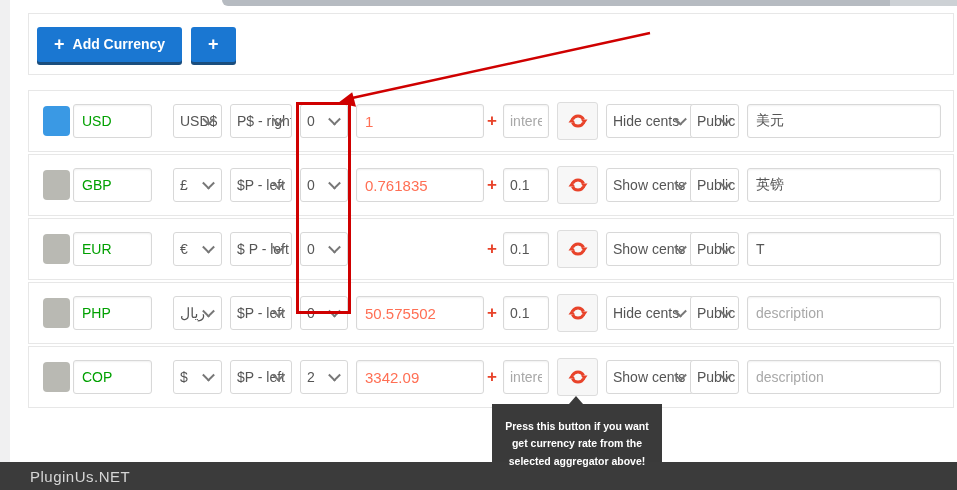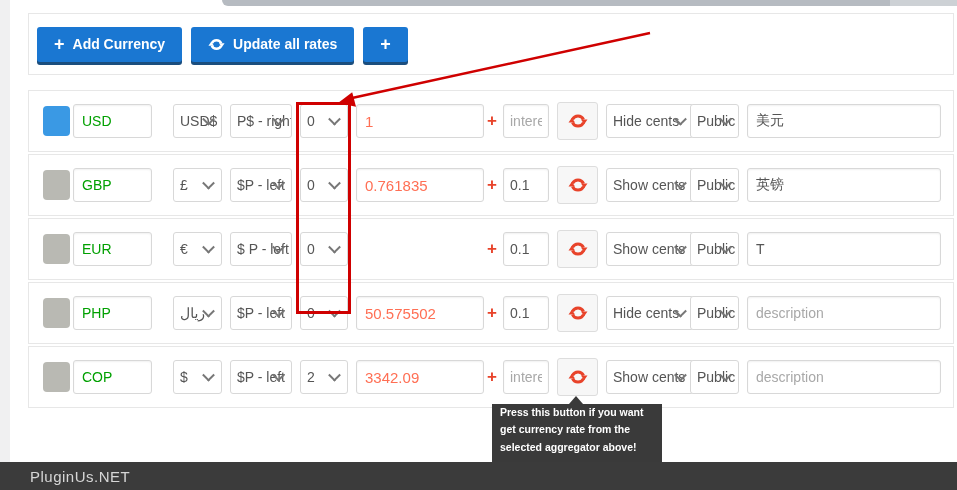--- a/index.html
+++ b/index.html
@@ -38,54 +38,41 @@
         transform:translateY(-70%) rotate(45deg)}
   .swatch{position:absolute;left:14px;top:15px;width:27px;height:30px;border-radius:4px;cursor:pointer}
   .plusmark{position:absolute;left:458px;top:20px;color:#e8432a;font-weight:bold;font-size:17px}
   .refresh{position:absolute;left:528px;top:11px;width:41px;height:38px;border:1px solid #ddd;border-radius:3px;
            background:#f7f7f7;display:flex;align-items:center;justify-content:center;cursor:pointer}
 
   .annot-box{position:absolute;left:296px;top:102px;width:49px;height:206px;border:3px solid #cf0000;z-index:6;pointer-events:none}
   .annot-svg{position:absolute;left:0;top:0;z-index:6;pointer-events:none}
 
   .tooltip{position:absolute;left:492px;top:404px;width:170px;height:58px;background:#3a3a3a;color:#fff;
-           font-size:10.5px;font-weight:bold;padding:0 8px;box-sizing:border-box;
+           font-size:10.5px;font-weight:bold;text-align:center;padding:14px 8px;box-sizing:border-box;
            line-height:1.65;z-index:5}
   .tooltip-arrow{position:absolute;left:569px;top:396px;width:0;height:0;border-left:7px solid transparent;
                  border-right:7px solid transparent;border-bottom:8px solid #3a3a3a;z-index:5}
 
   .footer{position:absolute;left:0;top:462px;width:957px;height:28px;background:#3b3b3b;color:#d6d6d6;
           font-size:15px;display:flex;align-items:center;padding-left:30px;box-sizing:border-box;letter-spacing:0.5px}
 </style>
 </head>
 <body>
 
 <div class="gutter"></div>
 <div class="topstrip"></div>
 <div class="topstrip-light"></div>
 
 <div class="panel">
   <button class="btn">
     <span class="plus-glyph">+</span>
     <span>Add Currency</span>
   </button>
   <button class="btn">
-    <span style="display:inline-flex">
-      <svg width="17" height="17" viewBox="0 0 20 20">
-        <g fill="none" stroke="#ffffff" stroke-width="3">
-          <path d="M4.5,8.5 A6,6 0 0 1 15.5,8.5"></path>
-          <path d="M15.5,11.5 A6,6 0 0 1 4.5,11.5"></path>
-        </g>
-        <polygon points="13,8.5 19.5,8.5 16.2,13.2" fill="#ffffff"></polygon>
-        <polygon points="0.5,11.5 7,11.5 3.8,6.8" fill="#ffffff"></polygon>
-      </svg>
-    </span>
-    <span>Update all rates</span>
-  </button>
-  <button class="btn">
     <span class="plus-glyph">+</span>
   </button>
 </div>
 
 <div class="row" style="top:90px">
   <span class="swatch" style="background: rgb(58, 153, 228);"></span>
   <input class="inp code" value="USD" style="">
   <div class="sel symbol">
       <span>USD$</span>
       <i class="chev"></i>

